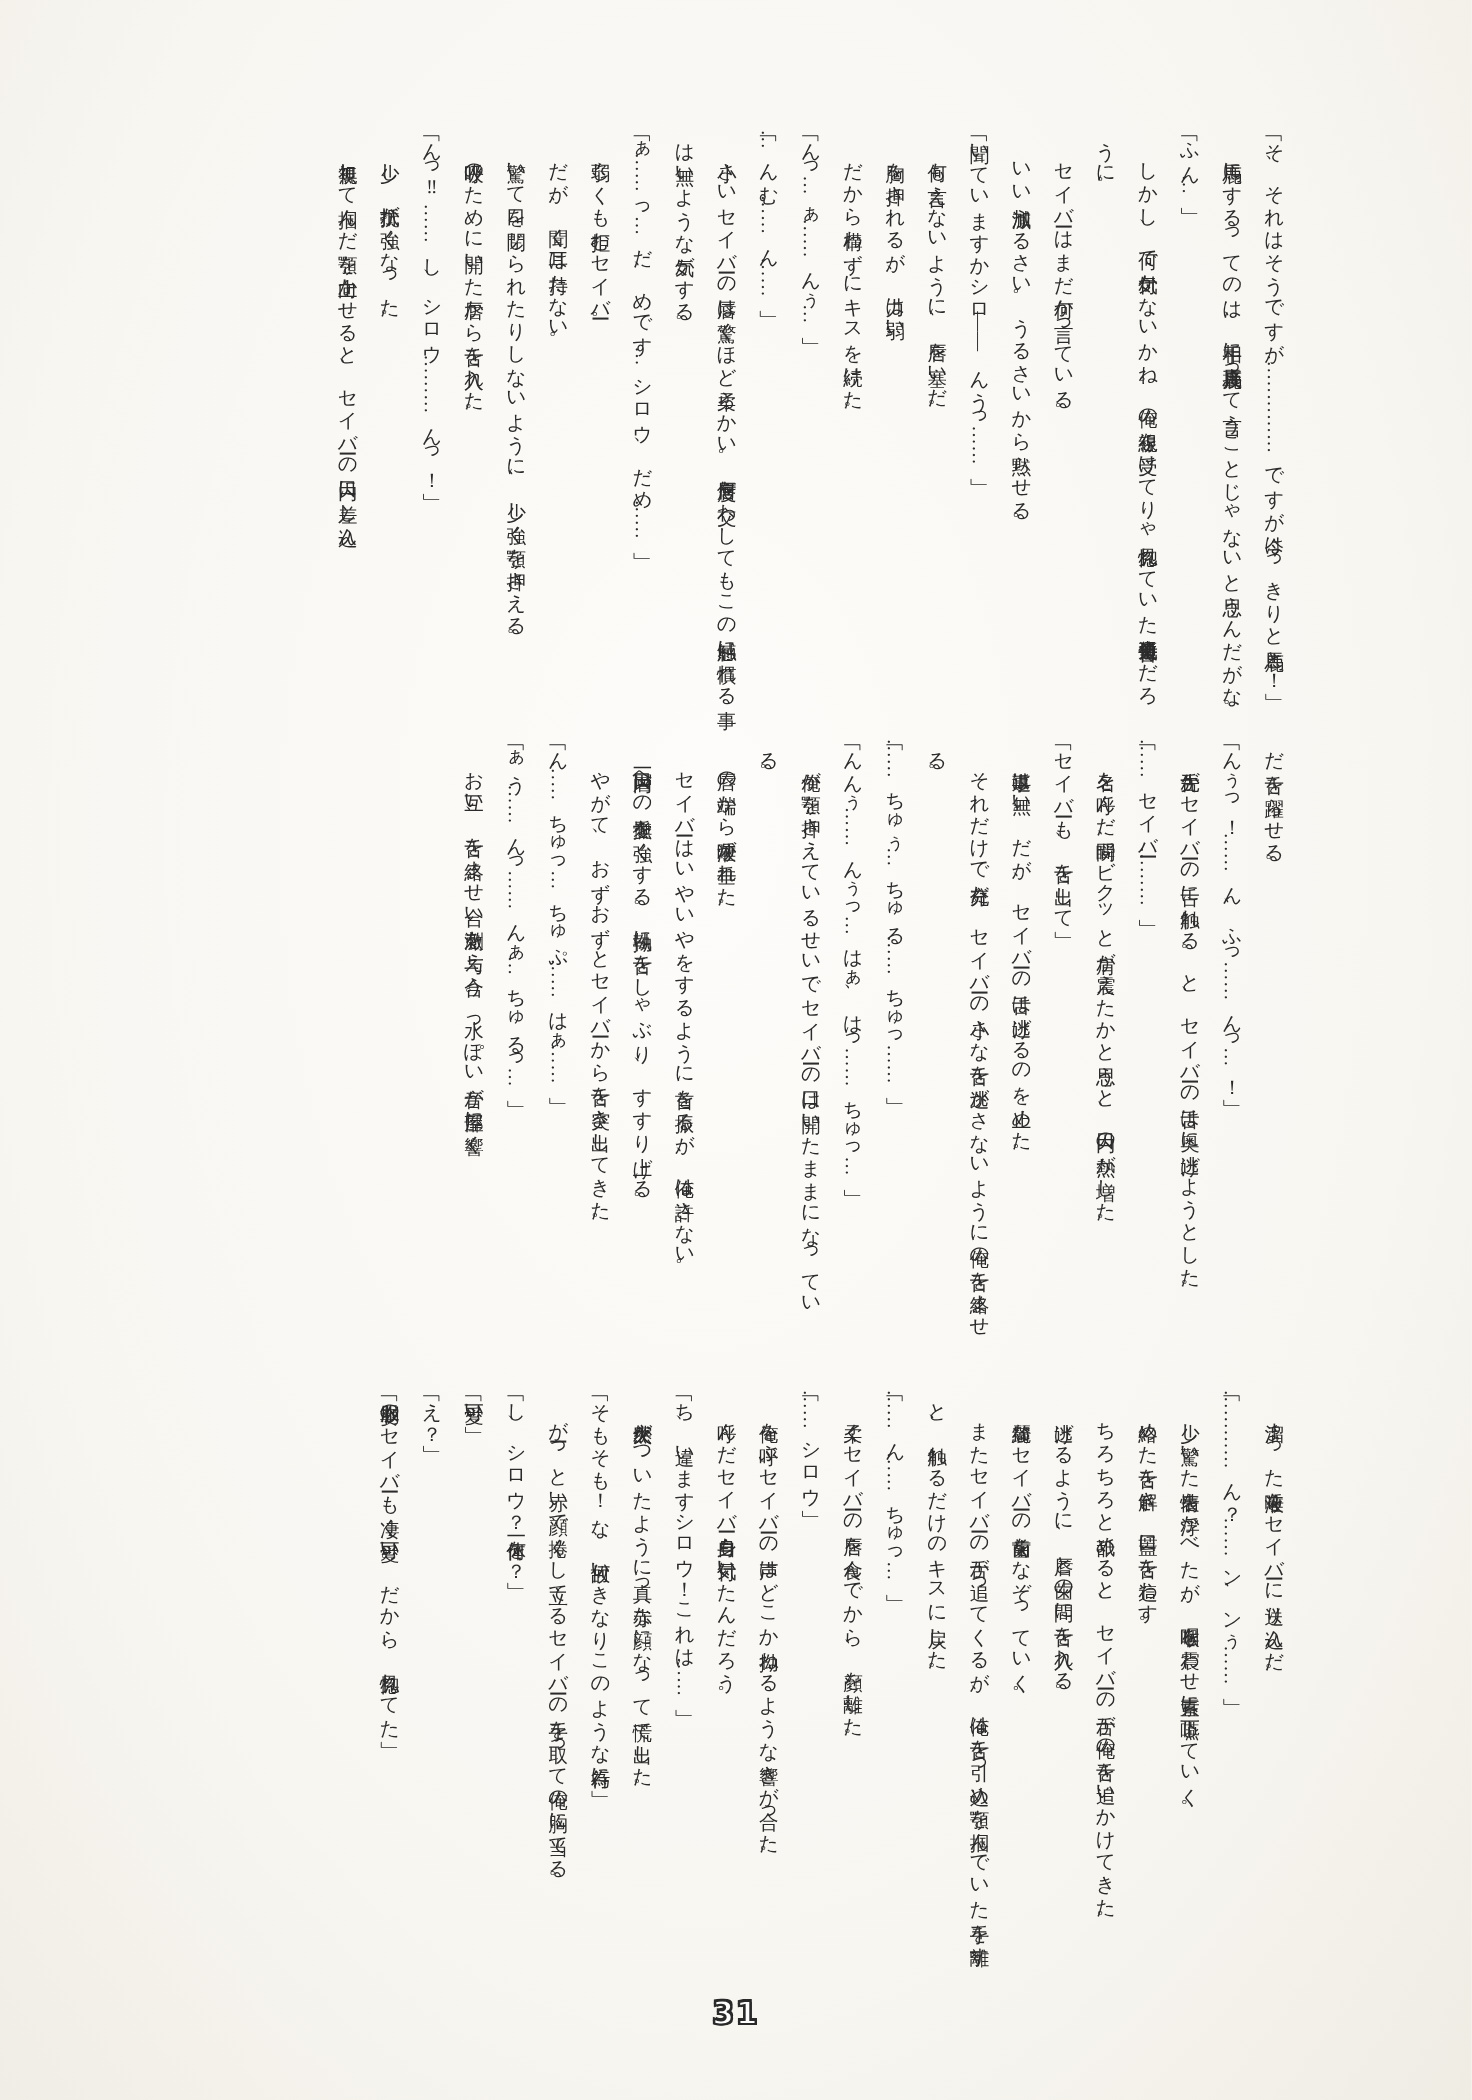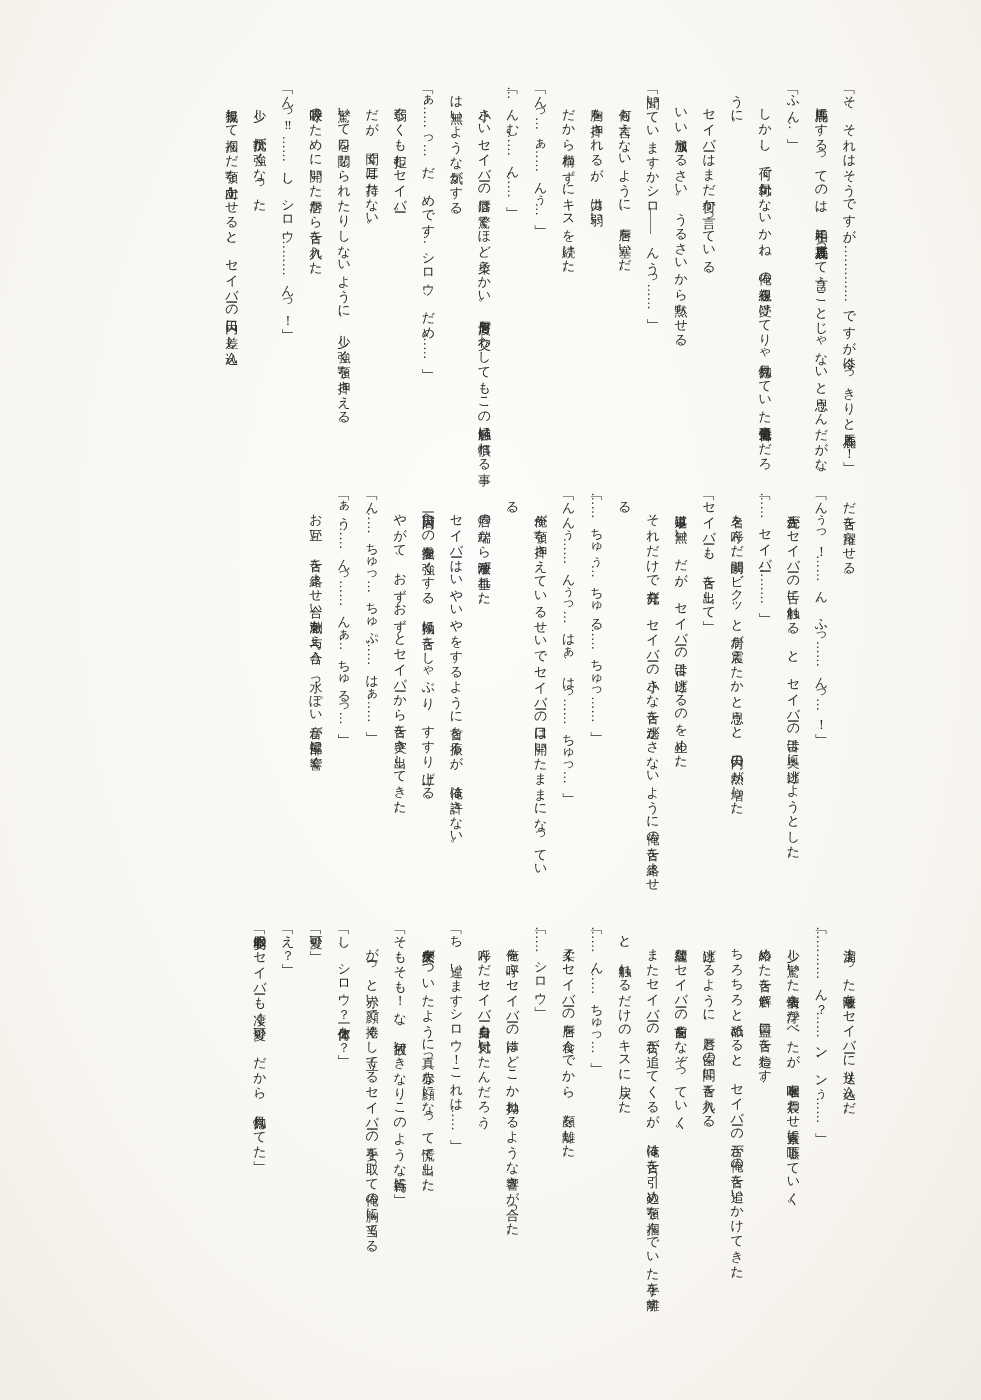--- a/index.html
+++ b/index.html
@@ -124,13 +124,14 @@
       <p class="para indent">呼んだセイバー自身も気付いたんだろう。</p>
       <p class="para">「ち、違いますシロウ！これは……」</p>
       <p class="para indent">突然火がついたように真っ赤な顔になって慌て出した。</p>
       <p class="para">「そもそも！ な、何故いきなりこのような行為に」</p>
       <p class="para indent">がーっと赤い顔で捲くし立てるセイバーの手を取って俺の胸に当てる。</p>
       <p class="para">「し、シロウ？ 一体何を？」</p>
       <p class="para">「可愛い」</p>
       <p class="para">「え？」</p>
       <p class="para">「制服姿のセイバーも凄く可愛い。だから、見惚れてた」</p>
     </div>
+  <div class="page-number">31</div>
 </div>
 
 </body></html>

